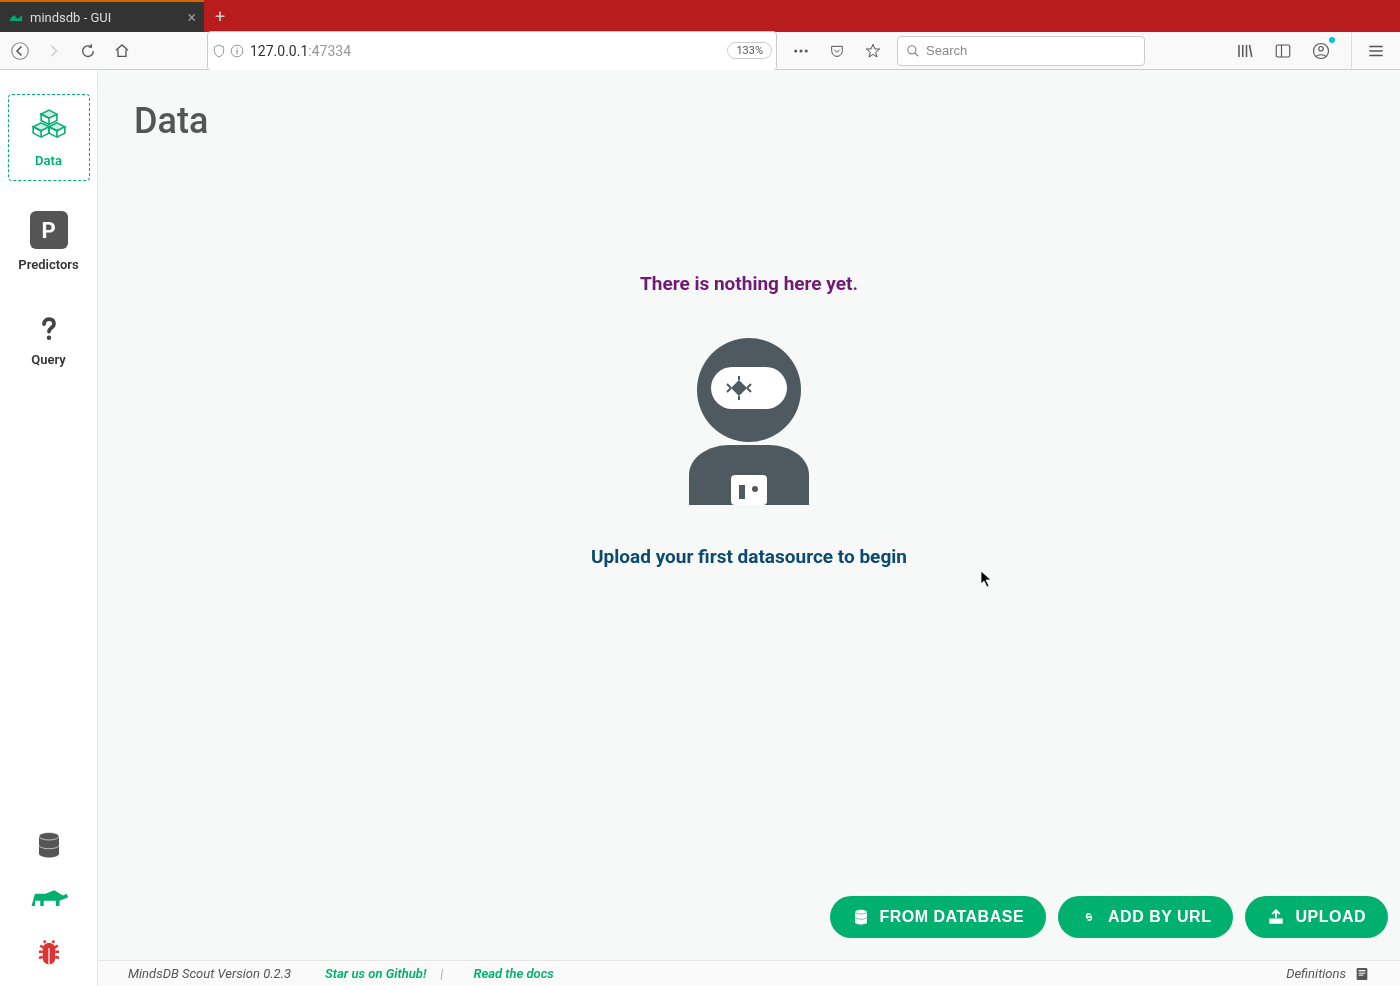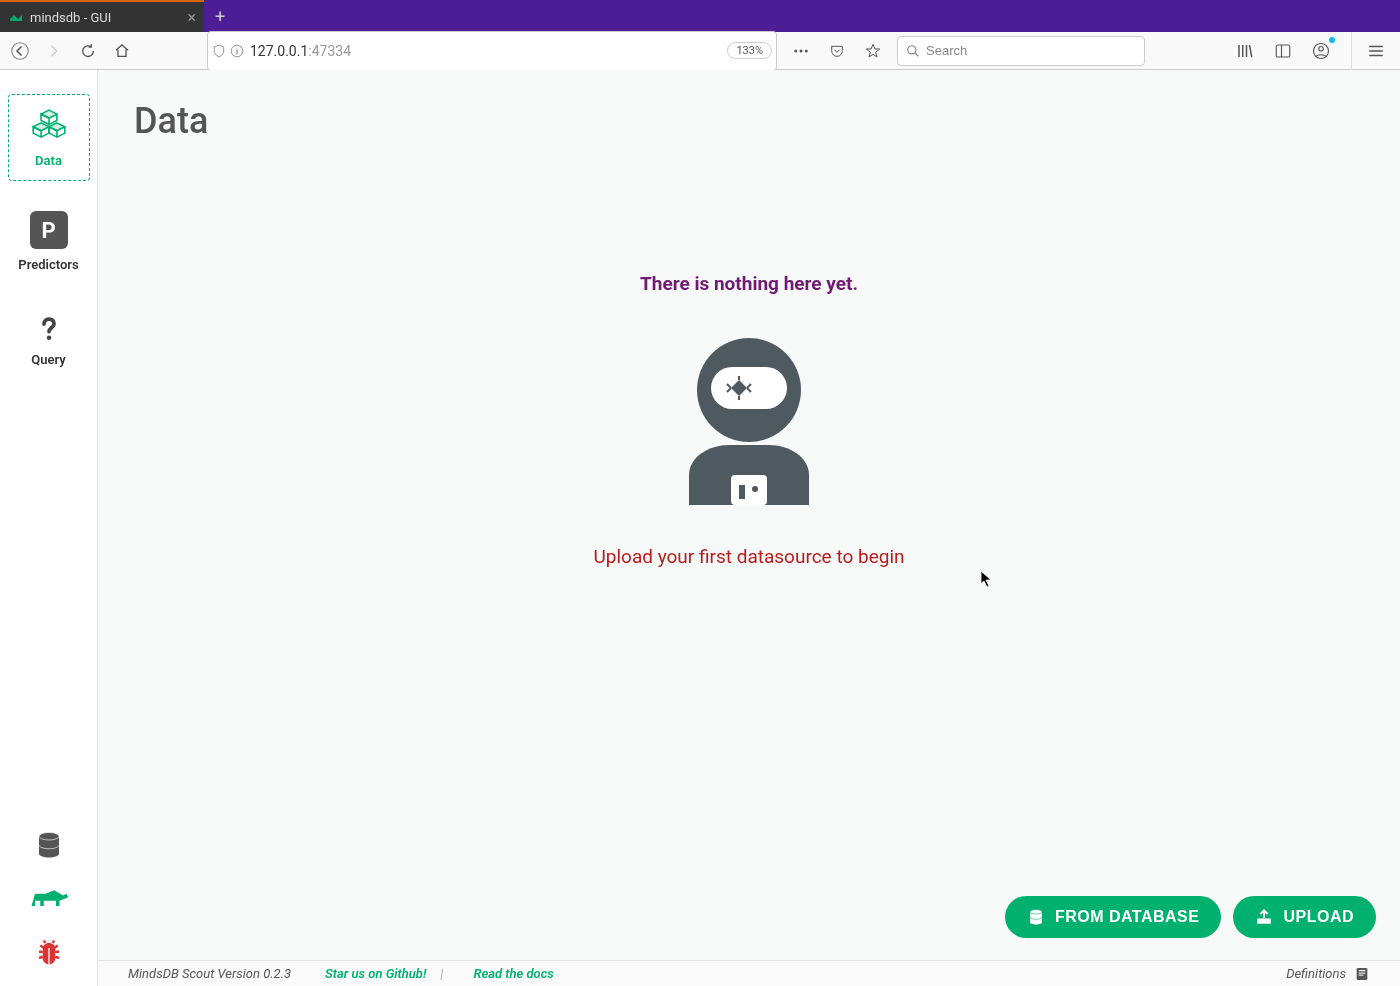--- a/index.html
+++ b/index.html
@@ -1,19 +1,19 @@
 <!DOCTYPE html>
 <html><head>
 <meta charset="utf-8">
 <style>
   * { box-sizing: border-box; margin: 0; padding: 0; }
   html, body { width: 1400px; height: 986px; font-family: -apple-system, BlinkMacSystemFont, "Segoe UI", Roboto, sans-serif; overflow: hidden; }
   
   
-  .tabbar { height: 32px; background: #4c1d95; display: flex; align-items: stretch; }
+  .tabbar { height: 32px; background: #b91c1c; display: flex; align-items: stretch; }
   .tab { width: 204px; background: #333; display: flex; align-items: center; padding: 0 8px; color: #ddd; font-size: 13px; border-top: 2px solid #d96500; position: relative; }
   .tab-favicon { width: 16px; height: 16px; margin-right: 6px; }
   .tab-close { margin-left: auto; color: #999; font-size: 16px; cursor: pointer; }
   .tabbar-newtab { width: 32px; display: flex; align-items: center; justify-content: center; color: #ccc; font-size: 18px; cursor: pointer; }
   
   
   .toolbar { height: 38px; background: #f9f9fa; border-bottom: 1px solid #ccc; display: flex; align-items: center; padding: 0 6px; gap: 6px; }
   .tool-btn { width: 28px; height: 28px; display: flex; align-items: center; justify-content: center; color: #555; cursor: pointer; border-radius: 4px; }
   .tool-btn.disabled { color: #bbb; }
   .url-bar { flex: 0 0 570px; height: 40px; background: #fff; border: 1px solid #ccc; border-radius: 4px; display: flex; align-items: center; padding: 0 4px; gap: 6px; margin-left: 65px; }
@@ -36,23 +36,23 @@
   .side-item .lbl { font-size: 13px; font-weight: 600; color: #333; }
   .side-item.active .lbl { color: #00b06f; }
   .side-item + .side-item { margin-top: 18px; }
   .p-icon-box { width:38px; height:38px; background:#555; border-radius:6px; display:flex; align-items:center; justify-content:center; color:#fff; font-weight:700; font-size:22px; }
   .sidebar-bottom { margin-top: auto; display:flex; flex-direction:column; align-items:center; gap:28px; padding-bottom: 18px; }
   
   .main { flex: 1; background: #f7f8f8; position: relative; display: flex; flex-direction: column; }
   .page-title { font-size: 36px; font-weight: 500; color: #555; padding: 30px 0 0 36px; }
   .empty-state { flex: 1; display: flex; flex-direction: column; align-items: center; justify-content: flex-start; padding-top: 130px; }
   .empty-title { font-size: 19px; font-weight: 700; color: #701a75; margin-bottom: 40px; }
-  .empty-sub { font-size: 19px; font-weight: 400; color: #b91c1c; margin-top: 40px; }
-
-  .fab-row { position: absolute; right: 24px; bottom: 48px; display: flex; gap: 12px; }
+  .empty-sub { font-size: 19px; font-weight: 700; color: #0c4a6e; margin-top: 40px; }
+
+  .fab-row { position: absolute; right: 12px; bottom: 48px; display: flex; gap: 12px; }
   .fab { background: #00b06f; color: #fff; border: none; border-radius: 999px; padding: 0 22px; height: 42px; font-size: 16px; font-weight: 700; display: flex; align-items: center; gap: 10px; cursor: pointer; letter-spacing: 0.5px; }
 
   .footer { height: 26px; background: #fafafa; border-top: 1px solid #e5e5e5; display: flex; align-items: center; padding: 0 30px 0 30px; font-size: 13px; color: #555; font-style: italic; }
   .footer .link { color: #00b06f; font-weight: 600; margin-left: 34px; cursor: pointer; }
   .footer .sep { color: #aaa; margin: 0 14px; }
   .footer-right { margin-left: auto; display:flex; align-items:center; gap:8px; cursor:pointer; }
 
   .cursor { position: absolute; left: 882px; top: 500px; font-size: 16px; color: #000; pointer-events: none; }
 
   svg { display: block; }
@@ -260,20 +260,26 @@
             <ellipse cx="12" cy="5" rx="8" ry="3" fill="#fff"></ellipse>
             <path d="M4 5 L4 12 C4 13.7 7.6 15 12 15 C16.4 15 20 13.7 20 12 L20 5" fill="#fff"></path>
             <path d="M4 12 L4 19 C4 20.7 7.6 22 12 22 C16.4 22 20 20.7 20 19 L20 12" fill="#fff"></path>
             <ellipse cx="12" cy="5" rx="8" ry="3" fill="none" stroke="#00b06f" stroke-width="0.8"></ellipse>
             <path d="M4 12 C4 13.7 7.6 15 12 15 C16.4 15 20 13.7 20 12" fill="none" stroke="#00b06f" stroke-width="0.8"></path>
           </svg>
         <span>FROM DATABASE</span>
       </button>
       <button class="fab">
         <svg width="18" height="18" viewBox="0 0 24 24">
+            <path d="M10 14 A4 4 0 0 1 10 8 L14 8 M14 10 A4 4 0 0 1 14 16 L10 16 M9 12 L15 12" fill="none" stroke="#fff" stroke-width="2"></path>
+          </svg>
+        <span>ADD BY URL</span>
+      </button>
+      <button class="fab">
+        <svg width="18" height="18" viewBox="0 0 24 24">
             <rect x="3" y="14" width="18" height="7" fill="#fff"></rect>
             <path d="M12 3 L12 13 M7 8 L12 3 L17 8" fill="none" stroke="#fff" stroke-width="2.5"></path>
           </svg>
         <span>UPLOAD</span>
       </button>
     </div>
 
     <div class="footer">
       <span>MindsDB Scout Version 0.2.3</span>
       <span class="link">Star us on Github!</span>

